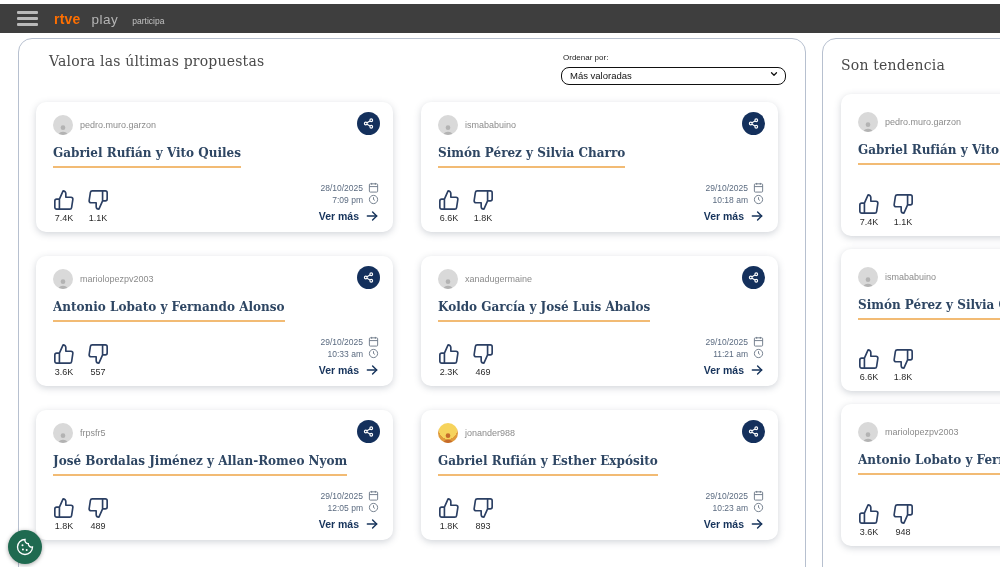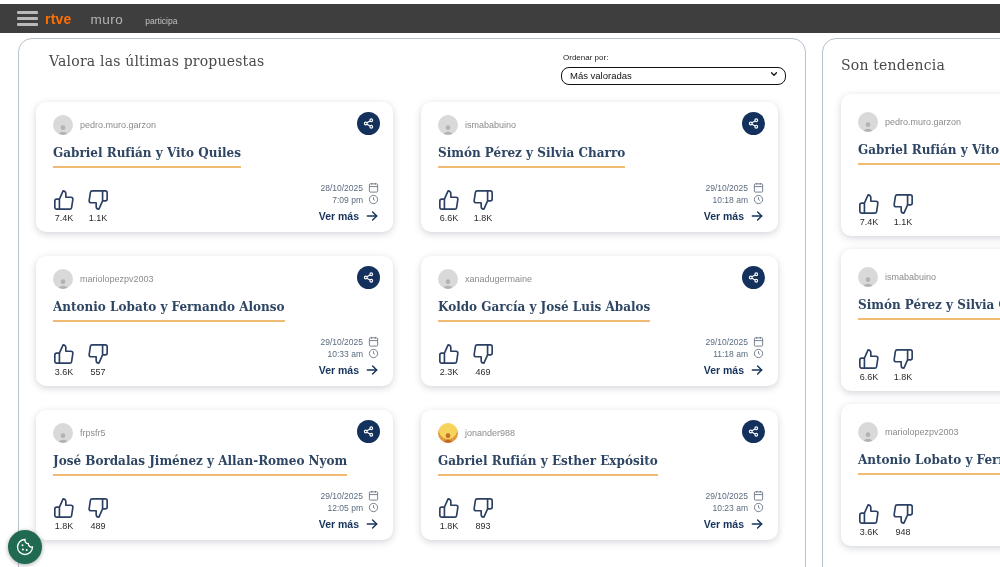--- a/index.html
+++ b/index.html
@@ -9,21 +9,21 @@
     background:#fff; font-family:"Liberation Sans", sans-serif;
   }
 
   
   .topbar {
     position:absolute; left:0; top:4px; width:100%; height:29px;
     background:#3e3e3e; display:flex; align-items:center; padding-left:17px;
   }
   .hamburger { width:21px; height:15px; display:flex; flex-direction:column; justify-content:space-between; cursor:pointer; background:none; border:none; }
   .hamburger span { display:block; height:2.6px; background:#b9b9b9; border-radius:1px; }
-  .brand { display:flex; align-items:baseline; margin-left:7px; gap:19px; cursor:pointer; }
+  .brand { display:flex; align-items:baseline; margin-left:16px; gap:11px; cursor:pointer; }
   .brand .rtve { color:#ff6f00; font-weight:bold; font-size:14px; letter-spacing:.2px; }
   .brand .play { color:#b5b5b5; font-size:13.5px; letter-spacing:.5px; }
   .brand .section { color:#c2c2c2; font-size:8.5px; margin-left:3px; }
 
   
   .panel {
     position:absolute; top:38px; background:#fff;
     border:1px solid #b7c0cf; border-radius:14px;
   }
   .panel-left  { left:18px;  width:788px; height:560px; }
@@ -106,21 +106,21 @@
 <div class="page">
 
   <header class="topbar">
     <button class="hamburger" aria-label="menu">
       <span></span>
         <span></span>
         <span></span>
     </button>
     <a class="brand">
       <span class="rtve">rtve</span>
-      <span class="play">muro</span>
+      <span class="play">play</span>
       <span class="section">participa</span>
     </a>
   </header>
 
   <section class="panel panel-left">
     <h2 class="panel-heading left-heading">Valora las últimas propuestas</h2>
 
     <div class="sort-block">
       <label class="sort-label">Ordenar por:</label>
       <div class="select-wrap">
@@ -363,21 +363,21 @@
             <div class="meta-row">
                 <span>29/10/2025</span>
                 <svg width="11" height="11" viewBox="0 0 24 24" fill="none" stroke="#6b7787" stroke-width="2">
                   <rect x="3" y="4" width="18" height="18" rx="2"></rect>
                   <line x1="16" y1="2" x2="16" y2="6"></line>
                   <line x1="8" y1="2" x2="8" y2="6"></line>
                   <line x1="3" y1="10" x2="21" y2="10"></line>
                 </svg>
               </div>
             <div class="meta-row">
-                <span>11:18 am</span>
+                <span>11:21 am</span>
                 <svg width="11" height="11" viewBox="0 0 24 24" fill="none" stroke="#6b7787" stroke-width="2">
                   <circle cx="12" cy="12" r="9"></circle>
                   <polyline points="12 7 12 12 15 14"></polyline>
                 </svg>
               </div>
             <a class="more">
                 <span>Ver más</span>
                 <svg width="14" height="14" viewBox="0 0 24 24" fill="none" stroke="#16335b" stroke-width="2.4" stroke-linecap="round" stroke-linejoin="round">
                   <line x1="4" y1="12" x2="20" y2="12"></line>
                   <polyline points="13 5 20 12 13 19"></polyline>

